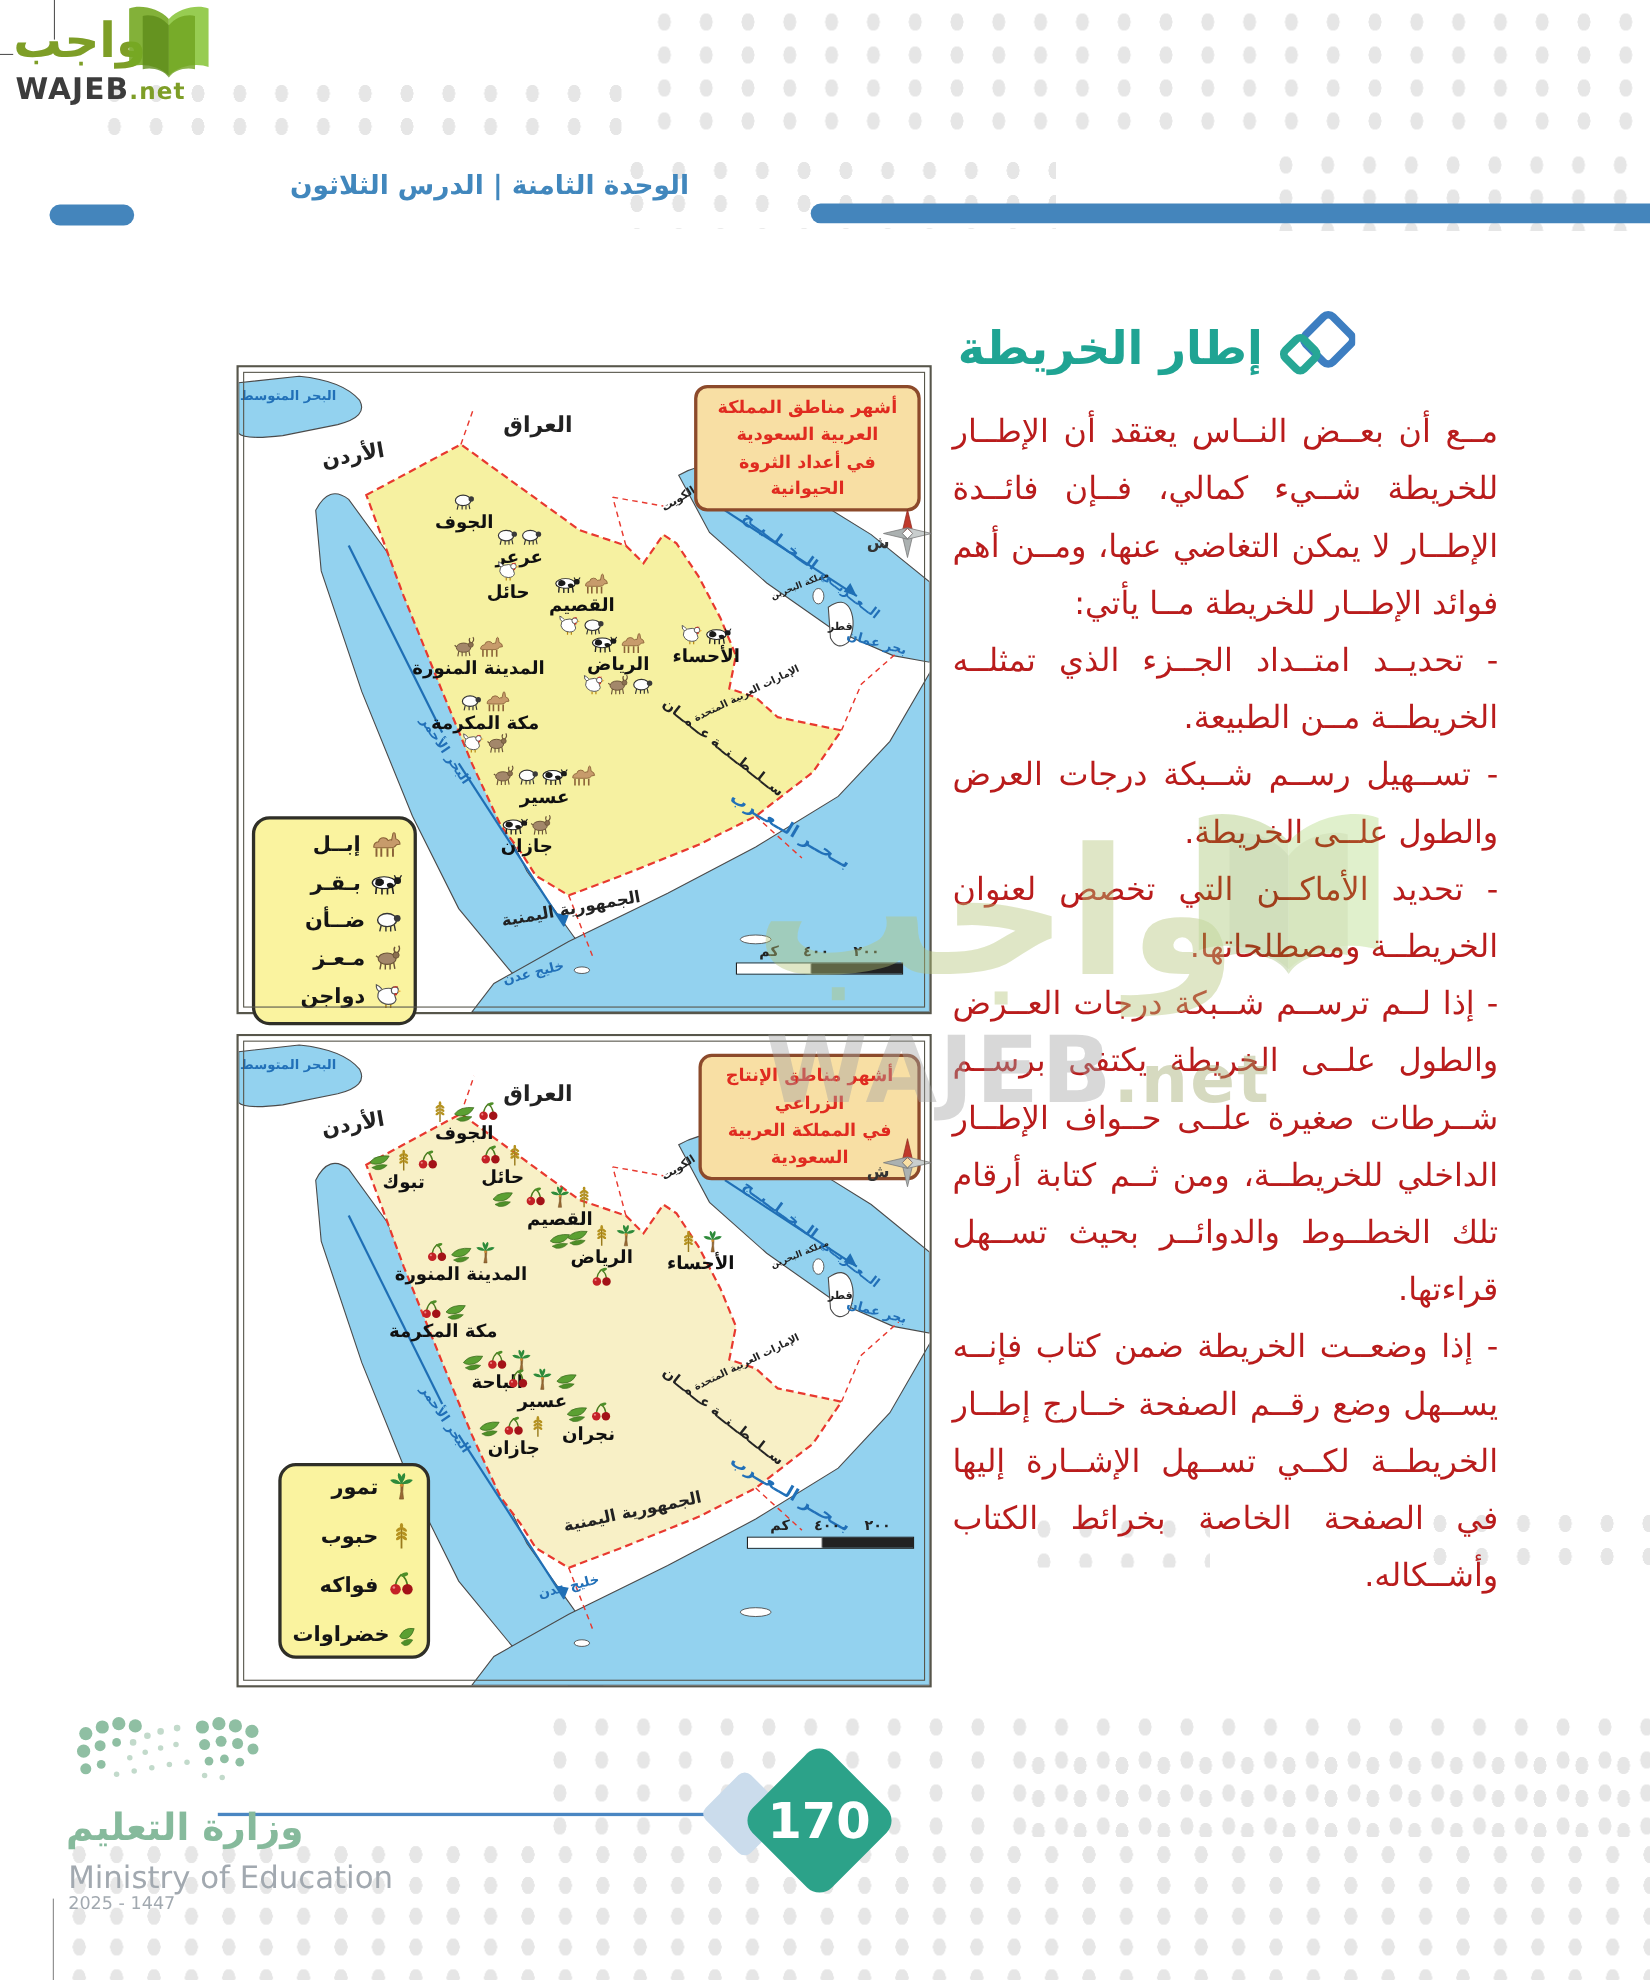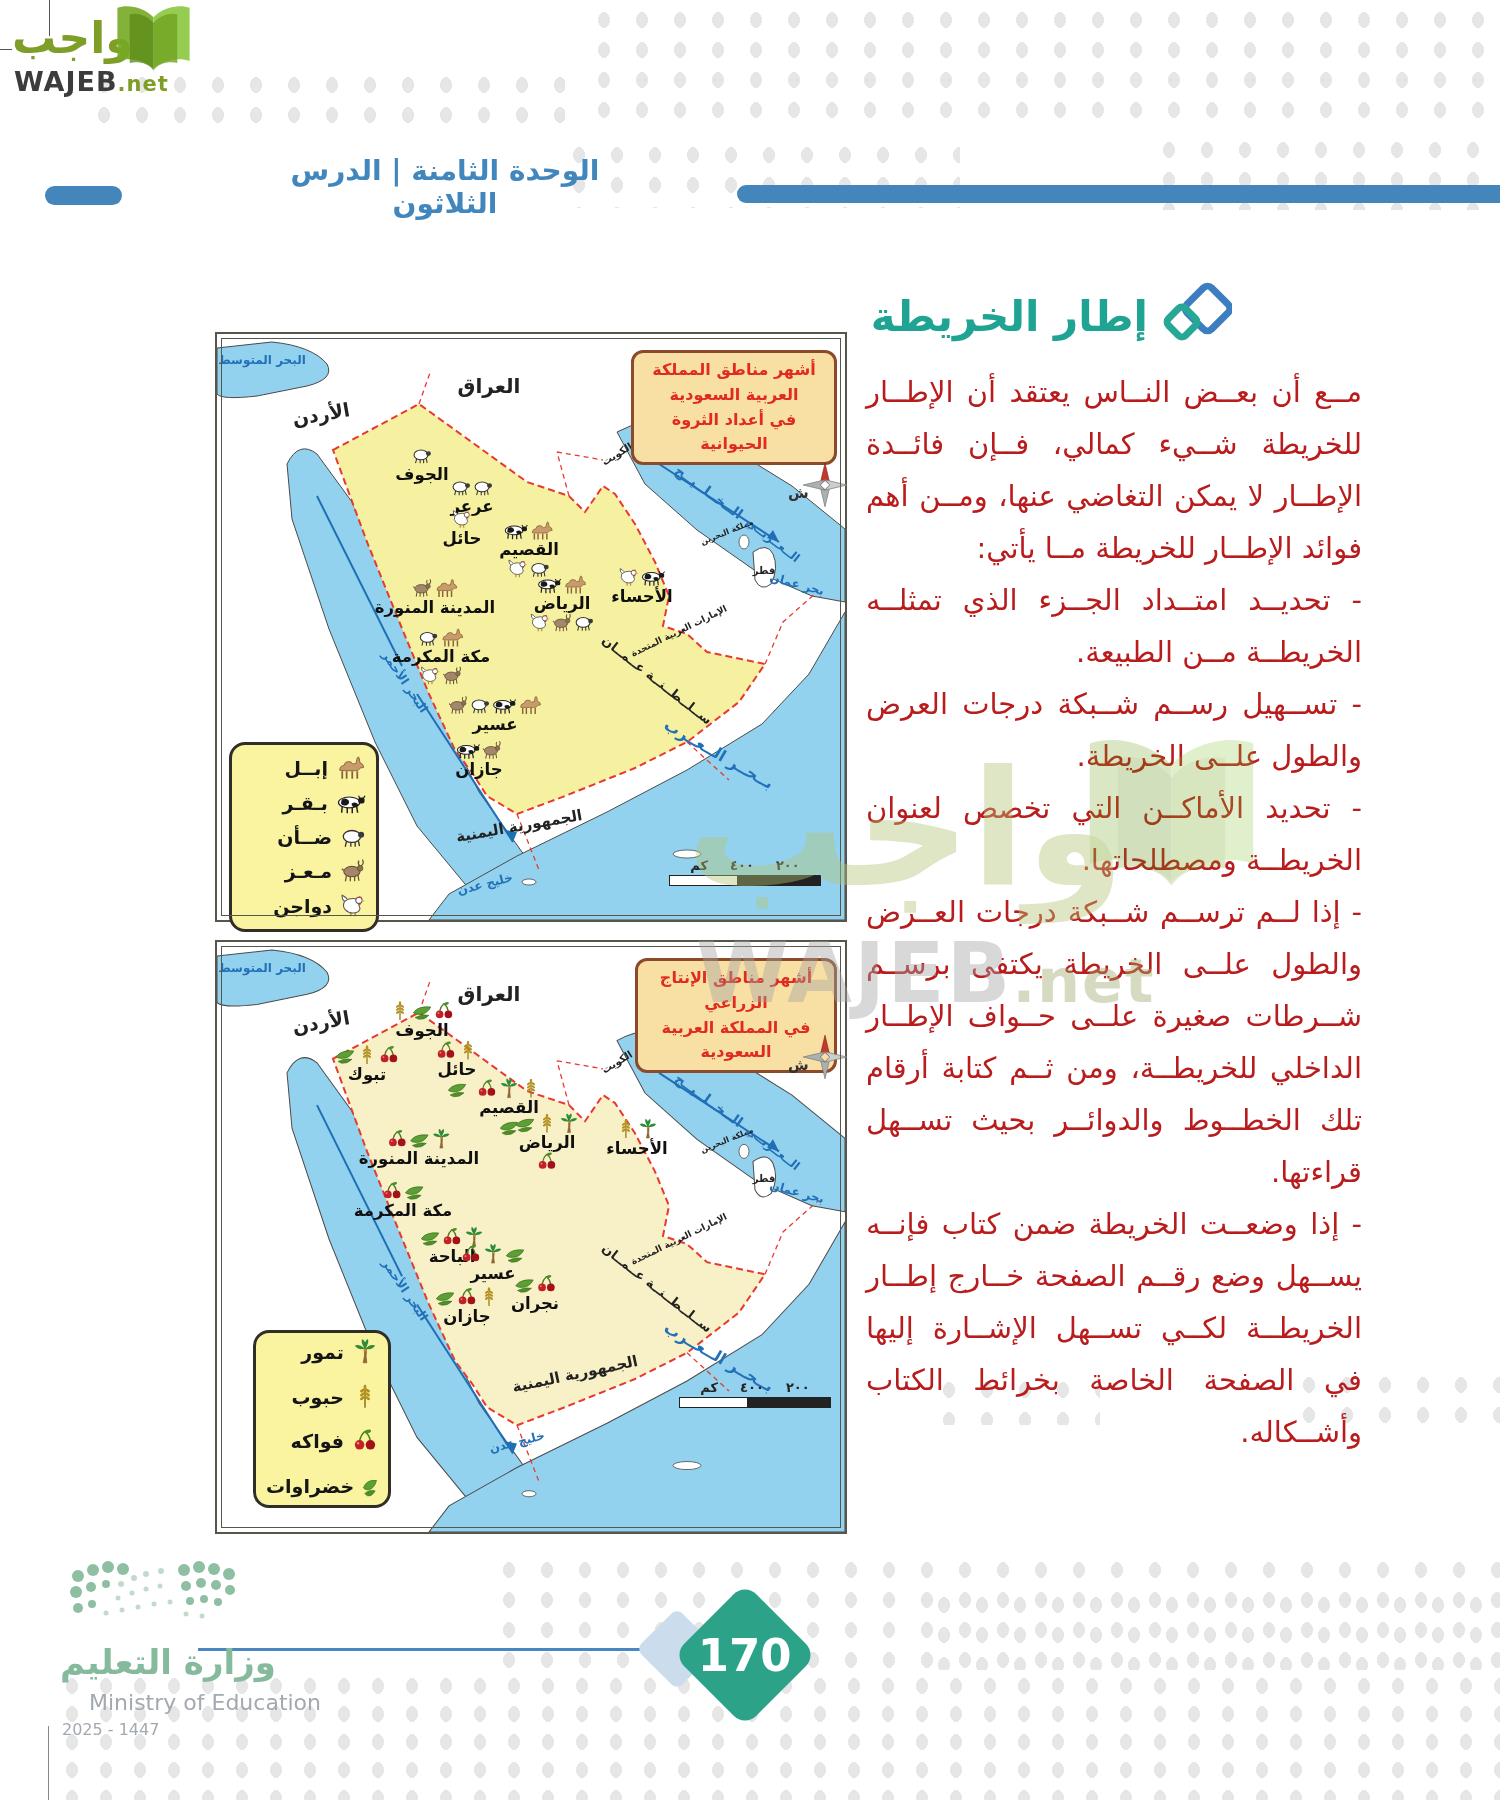--- a/index.html
+++ b/index.html
@@ -11,21 +11,21 @@
         background-size:38px 30px;pointer-events:none;}
   .dots.dense{background-size:34px 28px;}
   
   .mark{position:absolute;background:#555;}
   
   .wajeb{left:8px;top:4px;width:300px;height:115px;}
   .wajeb .ar{position:absolute;left:4px;top:8px;font-size:44px;font-weight:bold;color:#7E9E27;}
   .wajeb .en{position:absolute;left:6px;top:62px;font-size:27px;font-weight:bold;color:#3C3C3C;letter-spacing:1px;}
   .wajeb .en b{color:#7E9E27;font-size:21px;}
   
-  .hdr-title{left:250px;top:154px;width:390px;text-align:center;font-size:28px;font-weight:bold;color:#4187BD;direction:rtl;}
+  .hdr-title{left:250px;top:154px;width:390px;text-align:center;font-size:24px;font-weight:bold;color:#4187BD;direction:rtl;}
   .hdr-bar{background:#4485BC;}
   .bar-l{left:45px;top:186px;width:77px;height:19px;border-radius:10px;}
   .bar-r{left:737px;top:185px;width:763px;height:18px;border-radius:10px 0 0 10px;}
   
   .sec-head{right:268px;top:282px;display:flex;direction:rtl;align-items:center;gap:12px;}
   .sec-head h2{margin:0;font-size:42px;font-weight:bold;color:#1FA493;}
   
   .article{left:866px;top:366px;width:496px;direction:rtl;text-align:justify;
            font-size:29px;line-height:52px;color:#b91c1c;}
   .article p{margin:0;}
@@ -64,21 +64,21 @@
   .watermark .w-ar{position:absolute;left:0px;top:30px;font-size:160px;font-weight:bold;color:#B4C478;}
   .watermark .w-en{position:absolute;left:10px;top:218px;font-size:84px;font-weight:bold;color:#A3A3A3;letter-spacing:2px;}
   .watermark .w-en b{font-size:60px;color:#9FA86B;}
   
   .foot-line{left:198px;top:1648px;width:492px;height:3px;background:#4A86C2;}
   .pg-shadow{left:648px;top:1620px;width:58px;height:58px;background:#CBDCEC;border-radius:8px;transform:rotate(45deg);}
   .pg-diamond{left:694px;top:1604px;width:102px;height:102px;background:#2CA289;border-radius:16px;transform:rotate(45deg);
               display:flex;align-items:center;justify-content:center;z-index:5;}
   .pg-diamond span{transform:rotate(-45deg);color:#fff;font-size:45px;font-weight:bold;}
   .moe-word{left:58px;top:1642px;width:220px;text-align:center;font-size:34px;font-weight:bold;color:#86BA9C;direction:rtl;}
-  .moe-en{left:62px;top:1690px;font-size:22px;color:#A2A9B0;margin-left:27px;}
+  .moe-en{left:62px;top:1690px;font-size:28px;color:#A2A9B0;}
   .moe-yr{left:62px;top:1720px;font-size:16px;color:#A2A9B0;}
 </style>
 </head>
 <body>
 
 <svg width="0" height="0" style="position:absolute" aria-hidden="true">
   <defs>
     <symbol id="ic-sheep" viewBox="0 0 24 24">
       <path d="M6,16 l-1.2,5 M10,16.5 l0,4.5 M14,16.5 l0,4.5 M17,15.5 l1,5" stroke="#333" stroke-width="1.2" fill="none"></path>
       <ellipse cx="11" cy="11.5" rx="8" ry="5.5" fill="#fdfdfd" stroke="#333" stroke-width="1.2"></ellipse>

